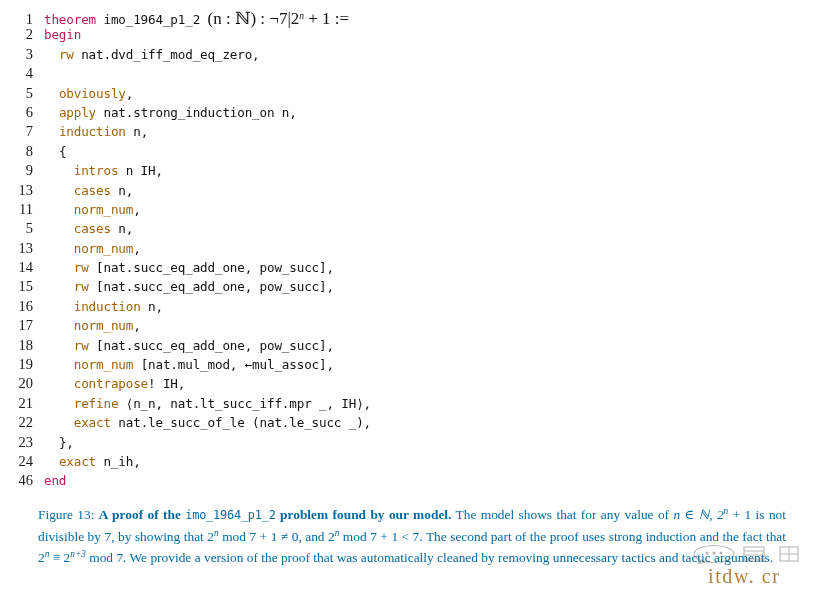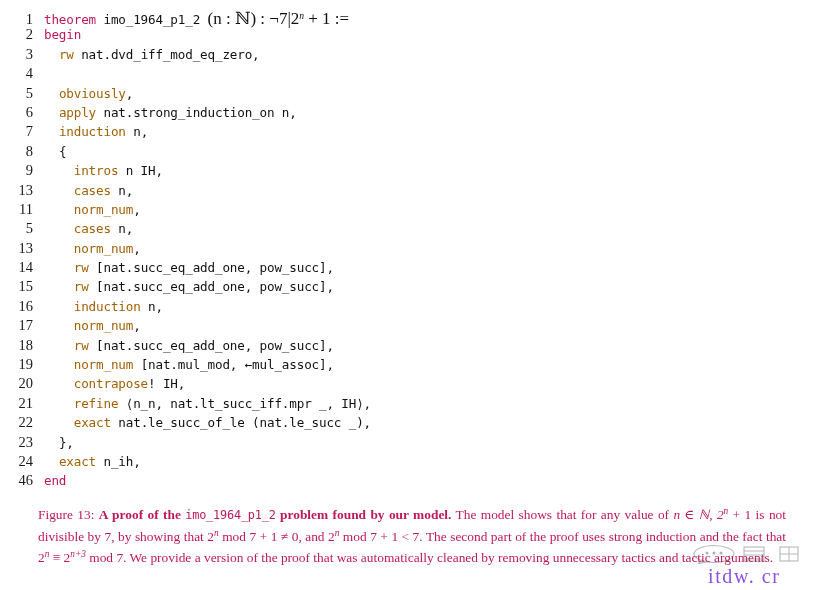--- a/index.html
+++ b/index.html
@@ -65,21 +65,21 @@
   
   #caption {
     position: absolute;
     left: 38px;
     top: 503px;
     width: 748px;
     font-family: "Liberation Serif", "DejaVu Serif", serif;
     font-size: 13.4px;
     line-height: 17.6px;
     text-align: justify;
-    color: #be185d;
+    color: #0369a1;
   }
   #caption b { font-weight: bold; }
   .capmono {
     font-family: "DejaVu Sans Mono", "Liberation Mono", monospace;
     font-size: 11.9px;
     font-weight: normal;
     letter-spacing: -0.2px;
   }
   .capit { font-style: italic; }
   .cap-sup {
@@ -104,21 +104,21 @@
     width: 118px;
     height: 20px;
     opacity: 0.42;
   }
   #wm-text {
     position: absolute;
     left: 22px;
     top: 25px;
     font-family: "Liberation Serif", "DejaVu Serif", serif;
     font-size: 20px;
-    color: #6d28d9;
+    color: #a16207;
     opacity: 0.80;
     letter-spacing: 1.6px;
     white-space: nowrap;
   }
 </style>
 </head>
 <body>
 
 <div id="listing">
     <div class="code-row"><span class="lineno">1</span><span class="codetext"><span class="kw-decl">theorem</span><span class="plain"> imo_1964_p1_2 </span><span class="mathser">(n : ℕ) : ¬7|2</span><sup class="exp">n</sup><span class="mathser"> + 1 :=</span></span></div>

